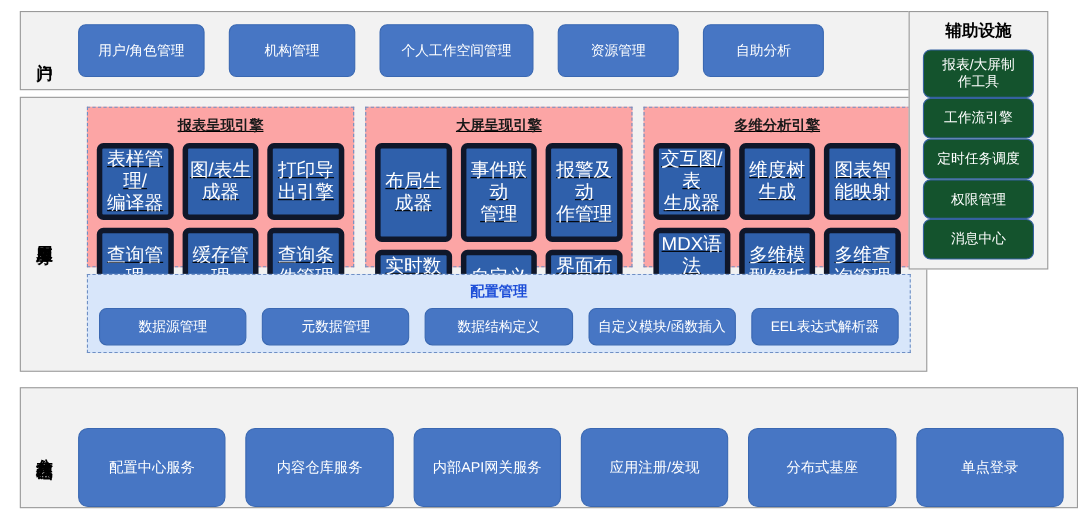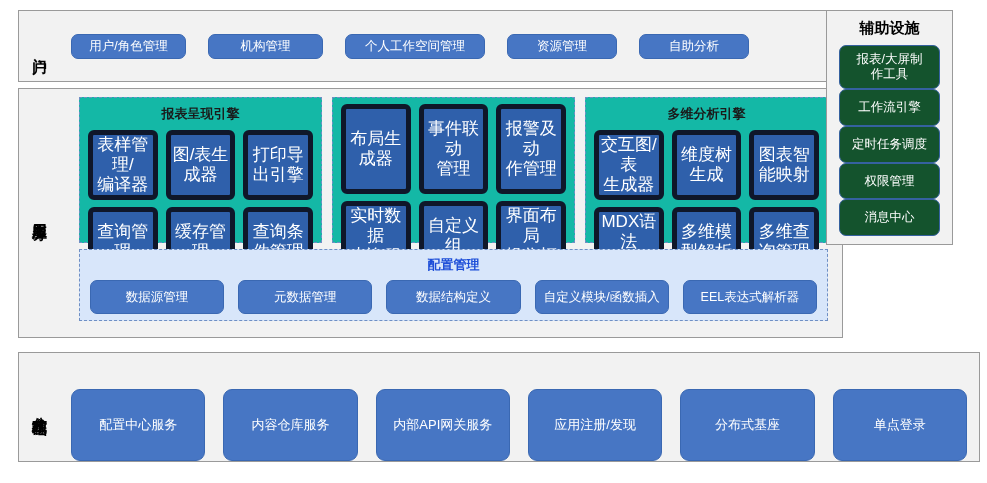--- a/index.html
+++ b/index.html
@@ -71,35 +71,35 @@
     background:#14532d;
     border:1px solid #35619f;
     font-size:12.5px;
     border-radius:7px;
   }
 
   
   #portal-frame{left:18px;top:10px;width:825px;height:72px;}
   #portal-buttons{position:absolute;left:52px;top:0;right:8px;height:100%;
     display:flex;align-items:center;gap:22px;}
-  #portal-buttons .btn{height:25px;}
+  #portal-buttons .btn{height:48px;}
 
   
   #app-frame{left:18px;top:88px;width:825px;height:250px;}
   #app-inner{position:absolute;left:48px;top:8px;right:10px;bottom:8px;}
 
   .engine-row{position:absolute;left:12px;right:4px;top:0;height:146px;
     display:flex;gap:10px;}
   .engine{
     flex:1;
-    background:#14b8a6;
+    background:#fca5a5;
     border:1px dashed #6f8fc4;
     box-sizing:border-box;
     padding:6px 8px 8px 8px;
-    display:flex;flex-direction:column;
+    display:flex;flex-direction:column;text-decoration:underline;
   }
   .engine-title{
     text-align:center;font-size:13px;font-weight:bold;color:#1a1a1a;
     margin:1px 0 7px 0;
   }
   .engine-grid{
     flex:1;
     display:grid;
     grid-template-columns:repeat(3,1fr);
     grid-auto-rows:1fr;
@@ -170,20 +170,21 @@
 成器</div>
               <div class="btn btn-deep">打印导
 出引擎</div>
               <div class="btn btn-deep">查询管理</div>
               <div class="btn btn-deep">缓存管理</div>
               <div class="btn btn-deep">查询条
 件管理</div>
             </div>
           </div>
           <div class="engine">
+            <div class="engine-title">大屏呈现引擎</div>
             <div class="engine-grid">
               <div class="btn btn-deep">布局生
 成器</div>
               <div class="btn btn-deep">事件联动
 管理</div>
               <div class="btn btn-deep">报警及动
 作管理</div>
               <div class="btn btn-deep">实时数据
 查询服务</div>
               <div class="btn btn-deep">自定义组

